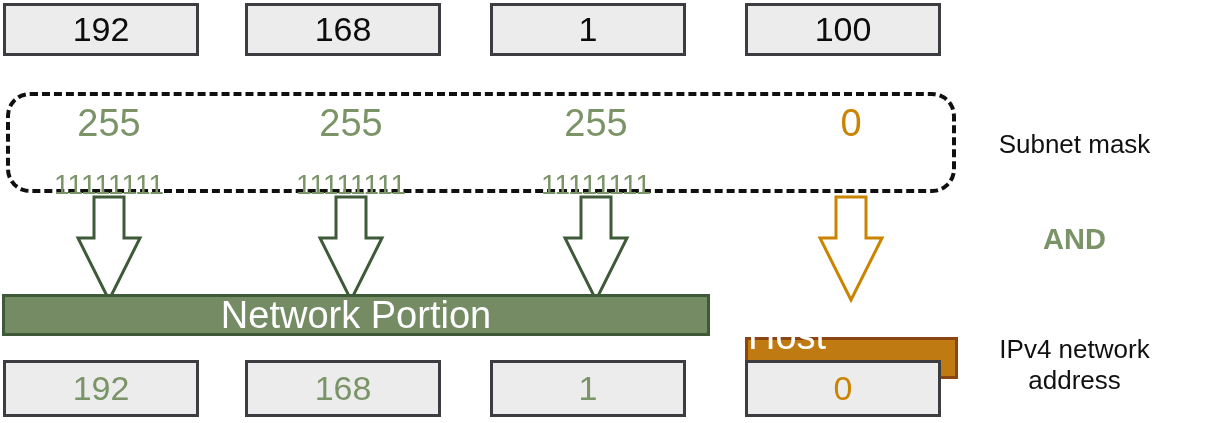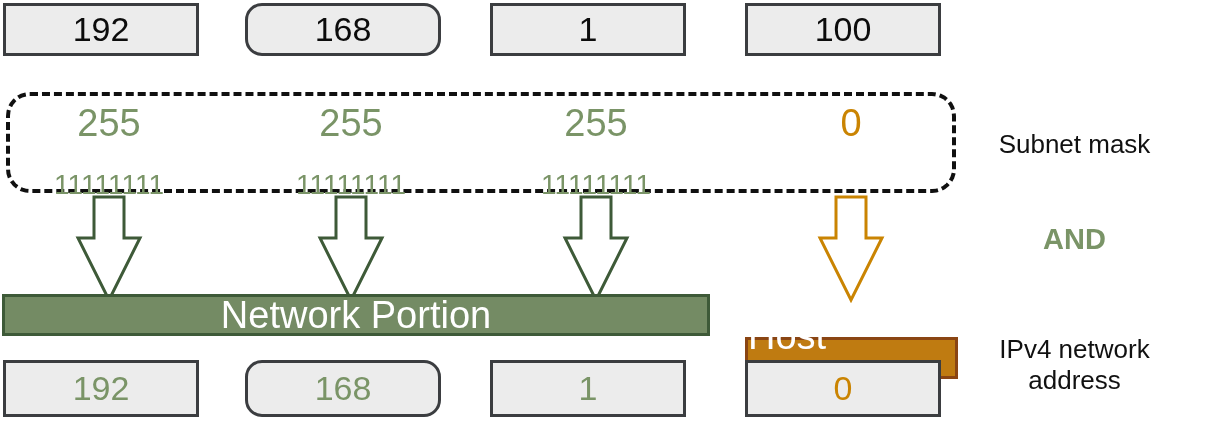--- a/index.html
+++ b/index.html
@@ -25,21 +25,21 @@
     display: flex;
     align-items: center;
     justify-content: center;
     font-size: 34px;
     color: #0c0c0c;
   }
   .row-top .octbox { top: 3px; }
   .row-bottom .octbox { top: 360px; height: 57px; }
 
   .c1 { left: 3px; }
-  .c2 { left: 245px; border-radius: 17px; }
+  .c2 { left: 245px; }
   .c3 { left: 490px; }
   .c4 { left: 745px; }
 
   .green-num  { color: var(--green-text, #7a9467); }
   .orange-num { color: var(--orange-text, #ca8402); }
 
   
   .subnet-group {
     position: absolute;
     left: 6px;

